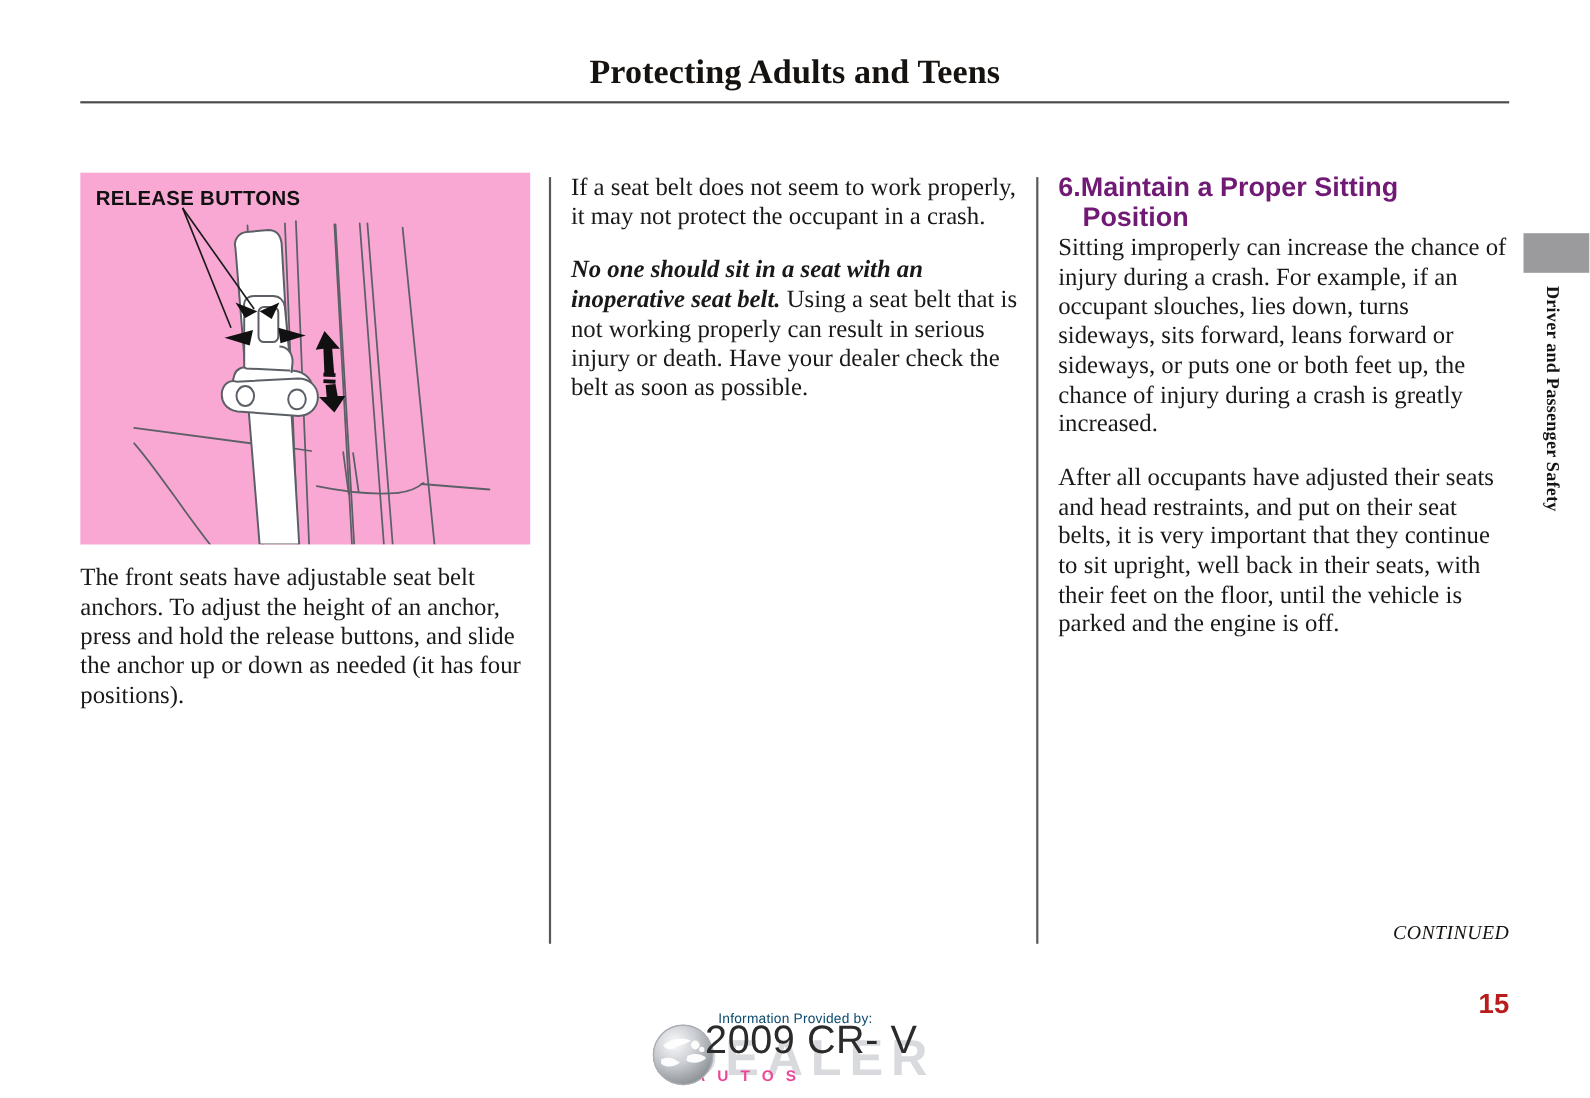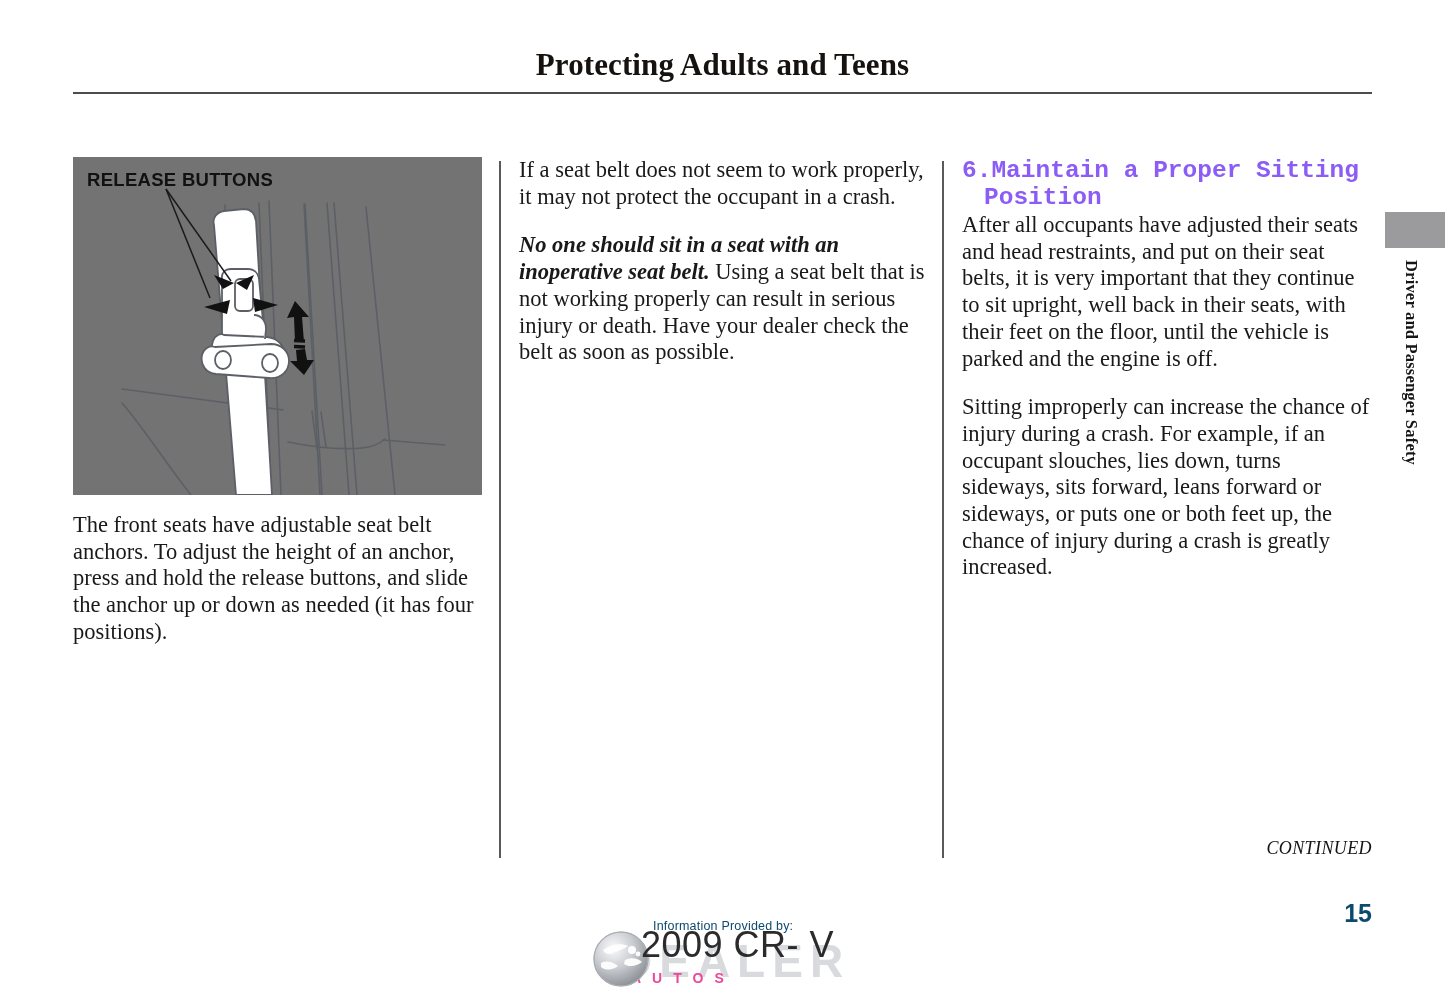--- a/index.html
+++ b/index.html
@@ -61,21 +61,21 @@
     height: 697px;
     background: #59595c;
   }
   .vrule-1 { left: 426px; }
   .vrule-2 { left: 869px; }
 
   
   .figure {
     width: 409px;
     height: 338px;
-    background: #737373;
+    background: #f9a8d4;
     position: relative;
     overflow: hidden;
     text-align: right;
   }
   .figure .caption {
     position: absolute;
     left: 14px;
     top: 12px;
     font-family: "Liberation Sans", sans-serif;
     font-weight: bold;
@@ -94,26 +94,26 @@
     color: #191919;
   }
   .para { margin: 0 0 22px 0; }
   .para:last-child { margin-bottom: 0; }
   .lead { font-weight: bold; font-style: italic; }
   .link { color: #3d5a8e; }
 
   .left-text { margin-top: 17px; }
 
   .head-num {
-    font-family: Liberation Mono, monospace;
+    font-family: Liberation Sans, sans-serif;
     font-weight: bold;
     font-size: 24.5px;
     line-height: 27px;
     margin: 0 0 1px 0;
-    color: #8b5cf6;
+    color: #701a75;
   }
   .head-num .l2 { display: block; padding-left: 22px; }
 
   
   #side-tab {
     position: absolute;
     right: 0px;
     top: 212px;
     width: 60px;
   }
@@ -146,21 +146,21 @@
     letter-spacing: 0.4px;
     color: #15120f;
   }
   #page-number {
     position: absolute;
     right: 73px;
     top: 899px;
     font-family: "Liberation Sans", sans-serif;
     font-weight: bold;
     font-size: 25px;
-    color: #0c4a6e;
+    color: #b91c1c;
   }
 
   
   #watermark {
     position: absolute;
     left: 591px;
     top: 916px;
     width: 320px;
     height: 78px;
   }
@@ -302,22 +302,22 @@
 
     </div>
   </div>
 
   <div class="col col-right">
     <div class="head-num">
       <span>6.Maintain a Proper Sitting</span>
       <span class="l2">Position</span>
     </div>
     <div class="body-text">
+      <p class="para">Sitting improperly can increase the chance of injury during a crash. For example, if an occupant slouches, lies down, turns sideways, sits forward, leans forward or sideways, or puts one or both feet up, the chance of injury during a crash is greatly increased.</p>
       <p class="para">After all occupants have adjusted their seats and head restraints, and put on their seat belts, it is very important that they continue to sit upright, well back in their seats, with their feet on the floor, until the vehicle is parked and the engine is off.</p>
-      <p class="para">Sitting improperly can increase the chance of injury during a crash. For example, if an occupant slouches, lies down, turns sideways, sits forward, leans forward or sideways, or puts one or both feet up, the chance of injury during a crash is greatly increased.</p>
     </div>
   </div>
 
 </div>
 
 <div id="side-tab">
   <div class="block"></div>
   <div class="vtext">Driver and Passenger Safety</div>
 </div>
 

